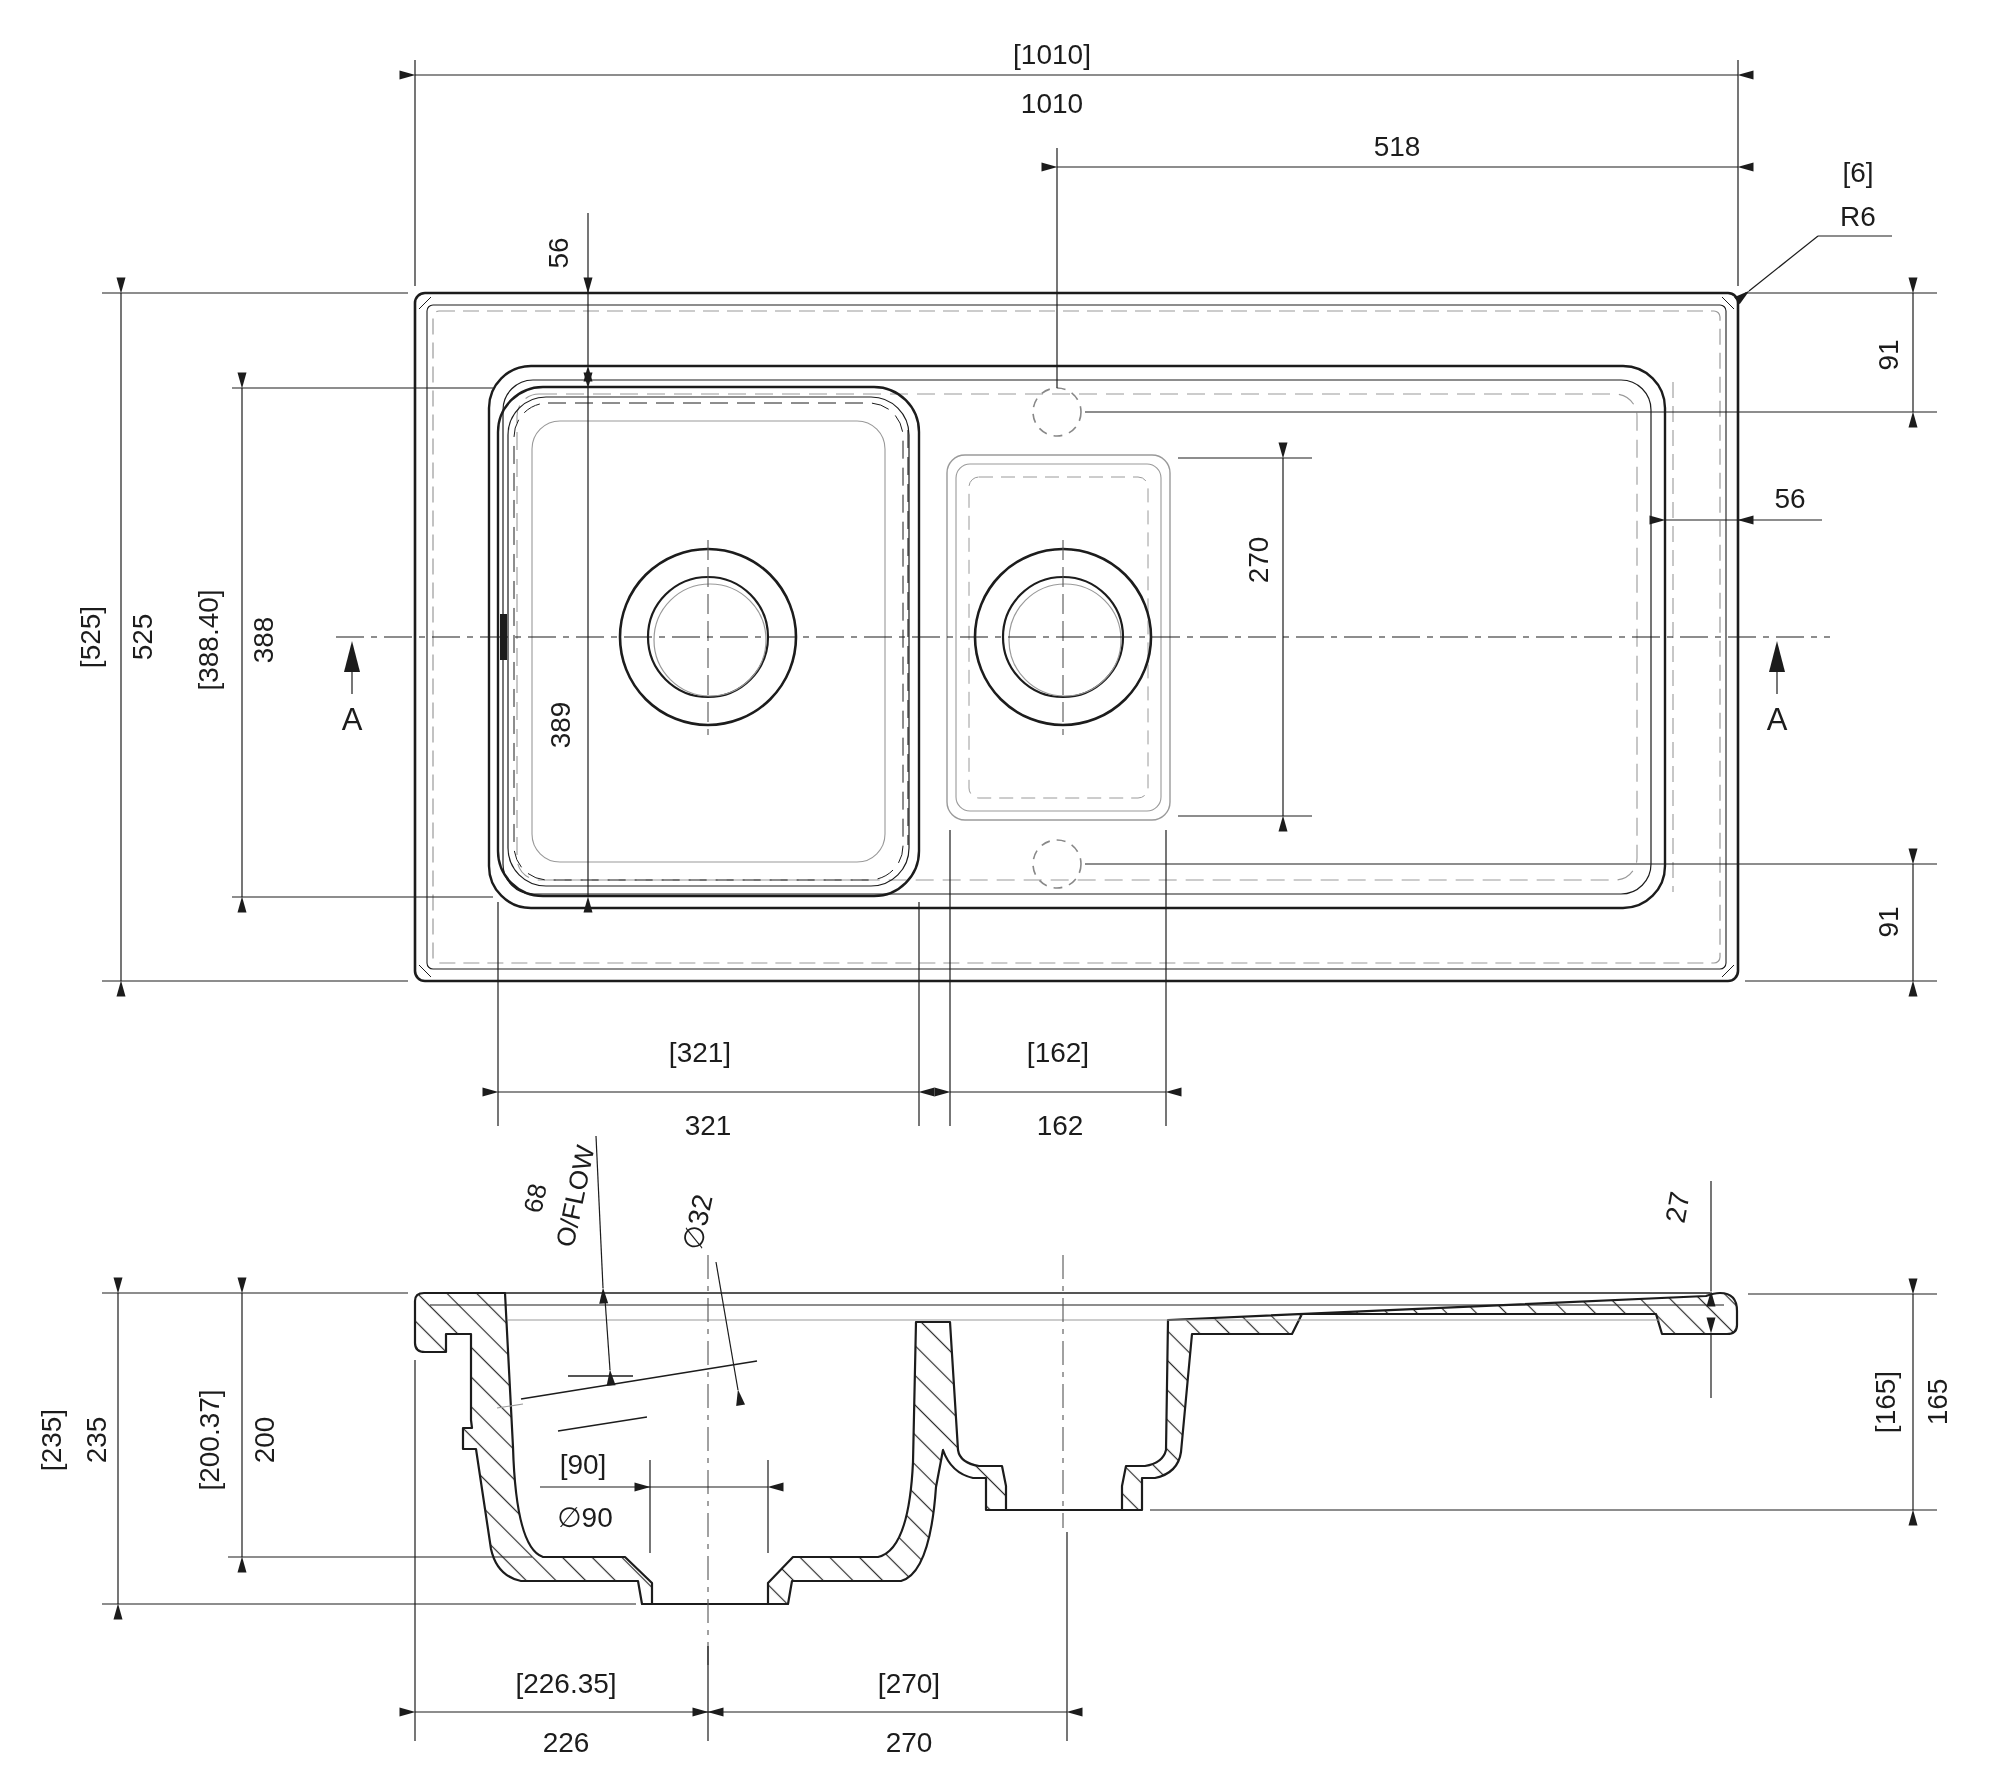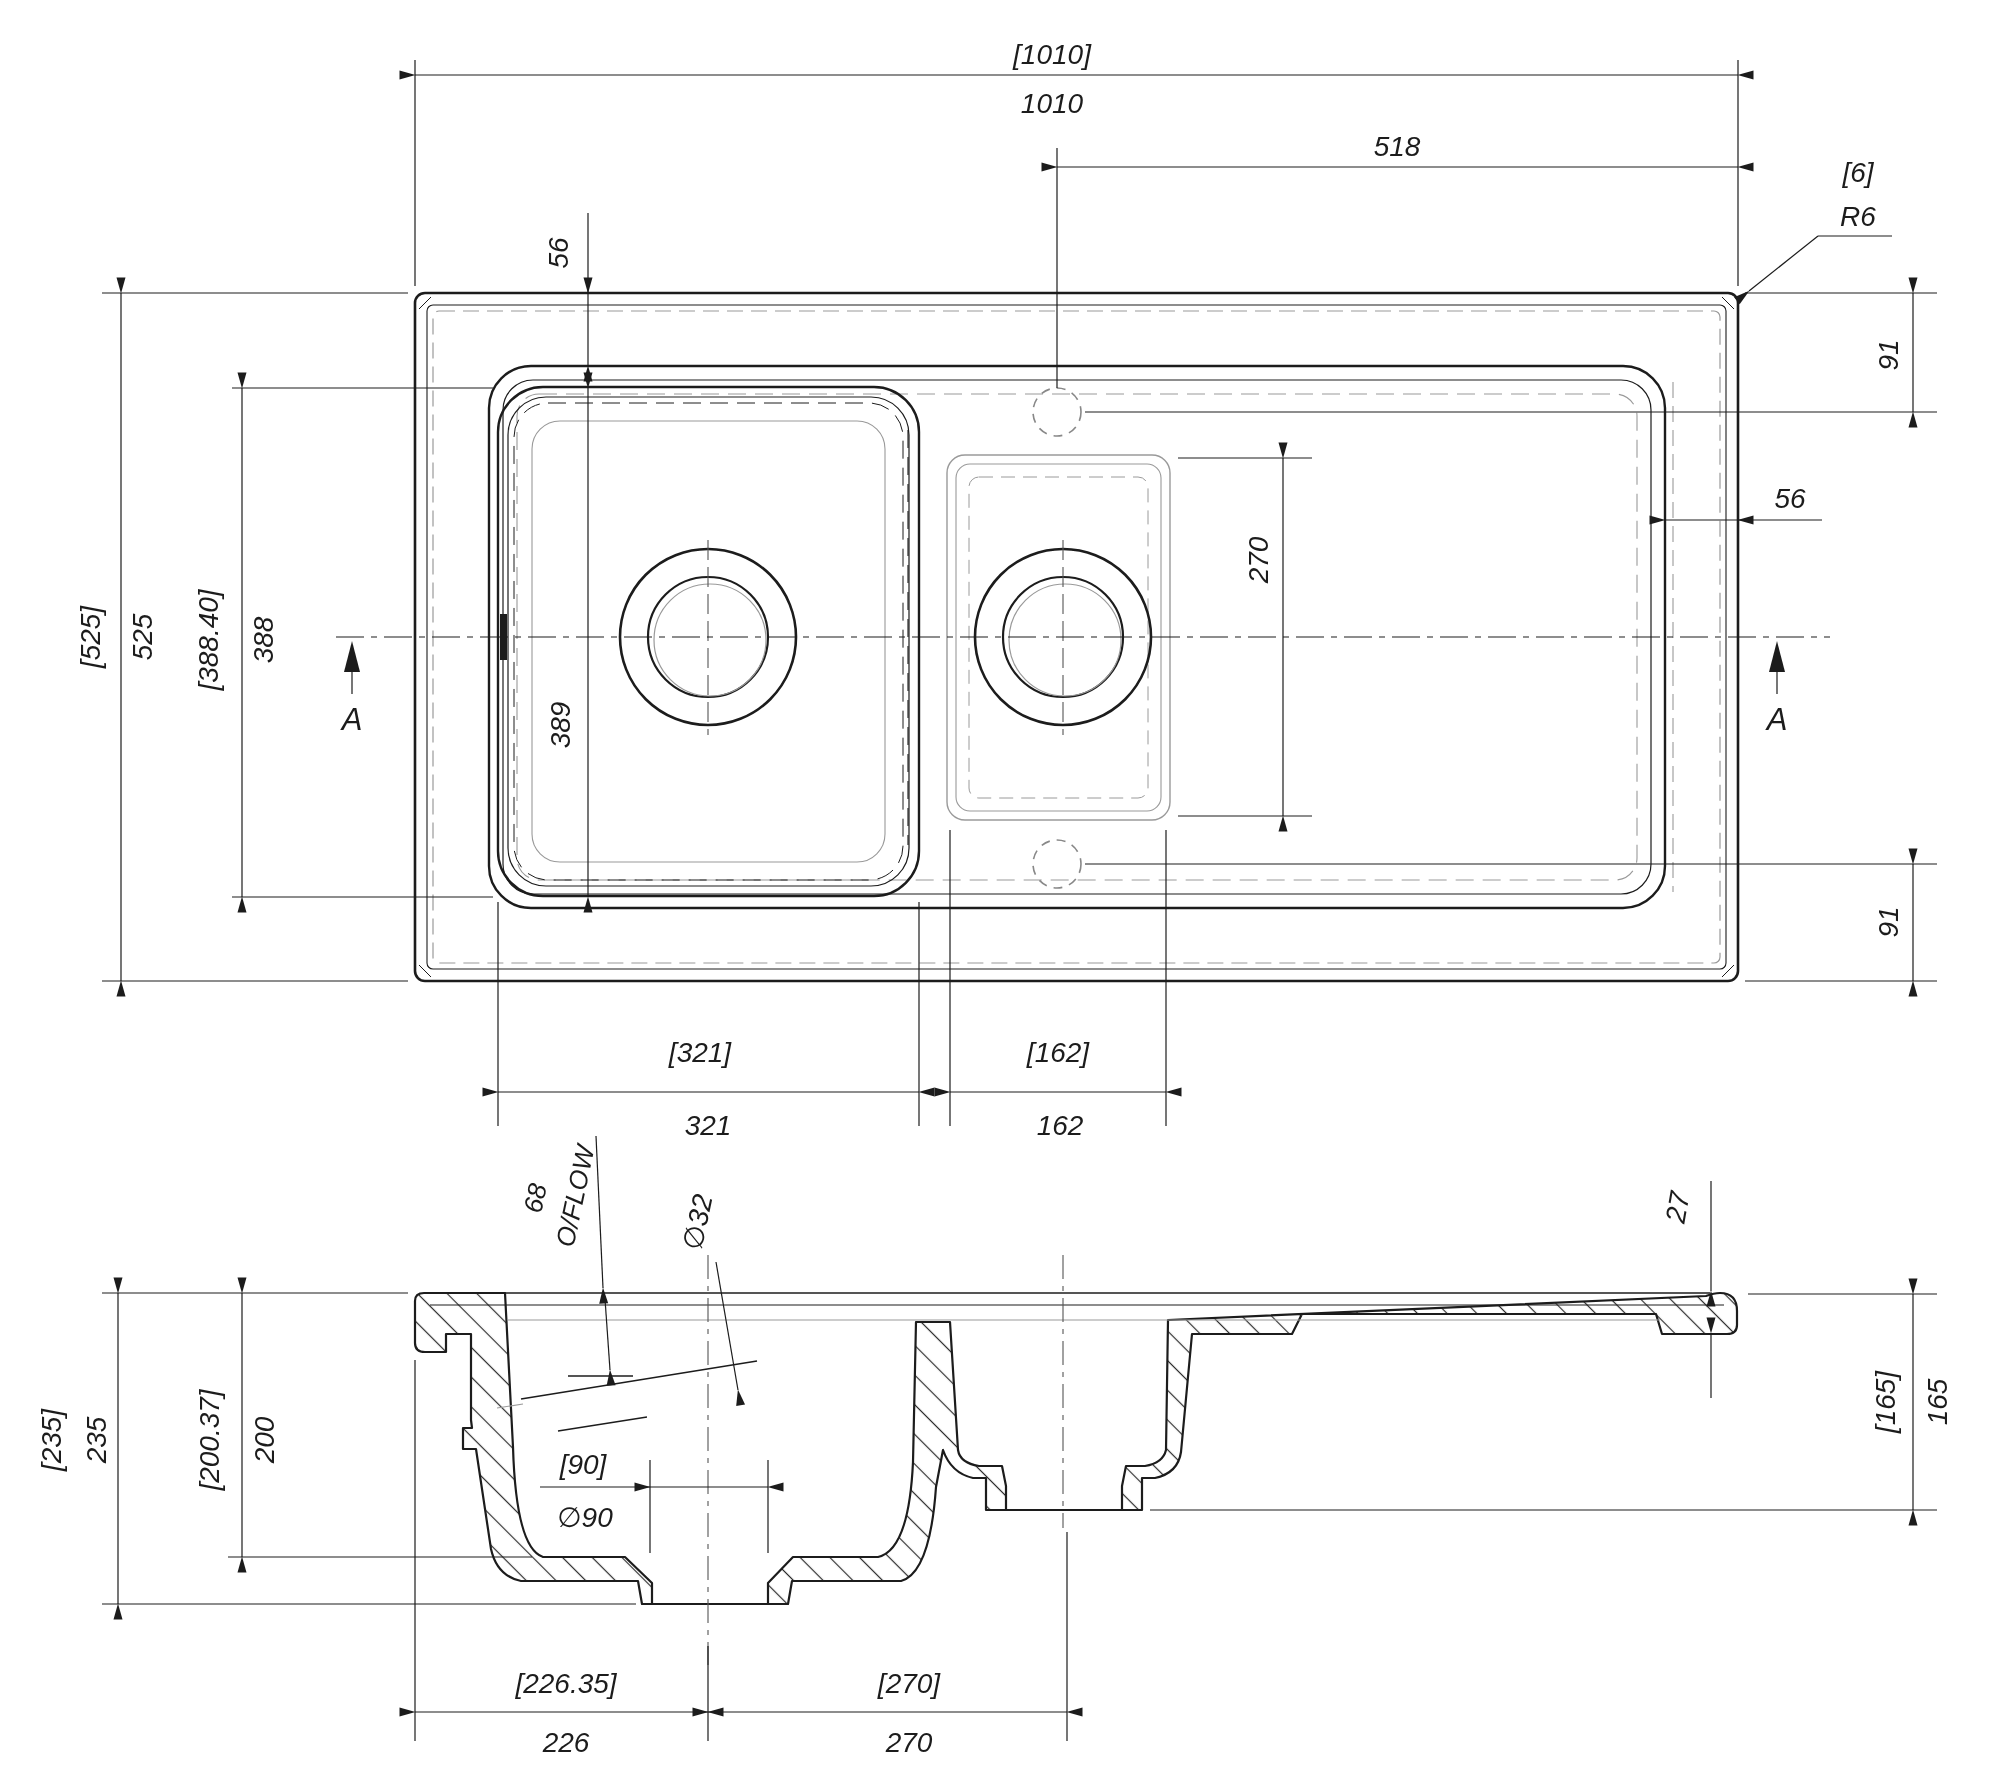--- a/index.html
+++ b/index.html
@@ -1,16 +1,16 @@
 <!DOCTYPE html>
 <html><head>
 <meta charset="utf-8">
 <style>
   html,body{margin:0;padding:0;background:#fff;}
-  .stage{position:relative;width:1853px;height:1788px;background:#ffffff;font-family:"Liberation Sans",sans-serif;font-style:italic;}
+  .stage{position:relative;width:1853px;height:1788px;background:#ffffff;font-family:"Liberation Sans",sans-serif;}
   svg{display:block;}
   text{font-family:"Liberation Sans","DejaVu Sans",sans-serif;fill:#1c1c1c;}
   .dim{font-size:28px;}
   .dimsmall{font-size:26px;}
   .mark{font-size:31px;}
 </style>
 </head>
 <body>
 
 <div class="stage">

